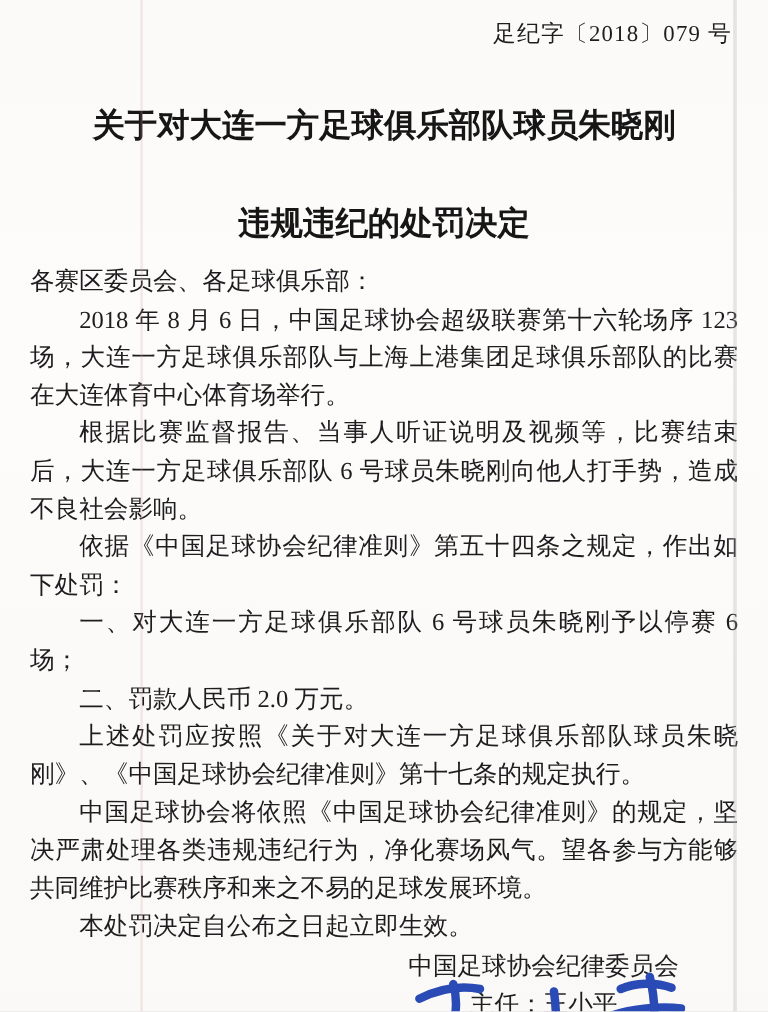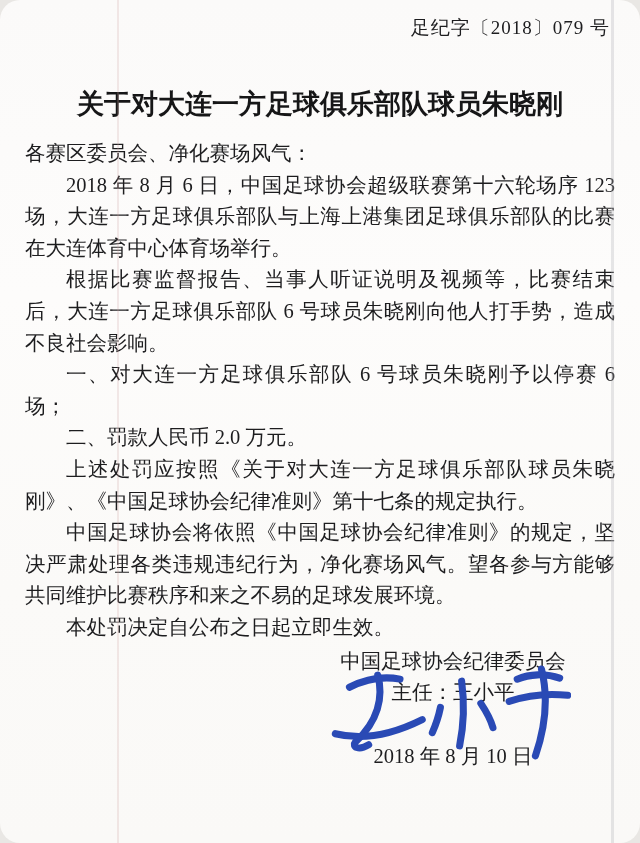--- a/index.html
+++ b/index.html
@@ -9,21 +9,20 @@
   }
   .page {
     position: relative;
     width: 640px;
     height: 843px;
     margin: 0 auto;
     background: linear-gradient(180deg, #fbfaf9 0%, #fdfcfb 35%, #fbfaf8 70%, #faf9f7 100%);
     color: #1d1d1f;
     overflow: hidden;
     font-family: "Liberation Serif", "DejaVu Serif", serif;
-    border-radius: 20px;
   }
   
   .scan-line {
     position: absolute;
     top: 0;
     bottom: 0;
     pointer-events: none;
   }
   .scan-line.left {
     left: 117px;
@@ -92,26 +91,28 @@
 
 <div class="page">
 
   <div class="scan-line left"></div>
   <div class="scan-line right"></div>
 
   <div class="doc-number">足纪字〔2018〕079 号</div>
 
   <h1 class="title">
     <span class="title-line">关于对大连一方足球俱乐部队球员朱晓刚</span>
+    <span class="title-line">违规违纪的处罚决定</span>
   </h1>
 
   <div class="body-text">
-    <p class="salutation">各赛区委员会、净化赛场风气：</p>
+    <p class="salutation">各赛区委员会、各足球俱乐部：</p>
     <p class="para">2018 年 8 月 6 日，中国足球协会超级联赛第十六轮场序 123 场，大连一方足球俱乐部队与上海上港集团足球俱乐部队的比赛在大连体育中心体育场举行。</p>
     <p class="para">根据比赛监督报告、当事人听证说明及视频等，比赛结束后，大连一方足球俱乐部队 6 号球员朱晓刚向他人打手势，造成不良社会影响。</p>
+    <p class="para">依据《中国足球协会纪律准则》第五十四条之规定，作出如下处罚：</p>
     <p class="para">一、对大连一方足球俱乐部队 6 号球员朱晓刚予以停赛 6 场；</p>
     <p class="para">二、罚款人民币 2.0 万元。</p>
     <p class="para">上述处罚应按照《关于对大连一方足球俱乐部队球员朱晓刚》、《中国足球协会纪律准则》第十七条的规定执行。</p>
     <p class="para">中国足球协会将依照《中国足球协会纪律准则》的规定，坚决严肃处理各类违规违纪行为，净化赛场风气。望各参与方能够共同维护比赛秩序和来之不易的足球发展环境。</p>
     <p class="para">本处罚决定自公布之日起立即生效。</p>
   </div>
 
   <div class="closing">
     <div class="org-line">中国足球协会纪律委员会</div>
     <div class="signer-line">主任：王小平</div>

